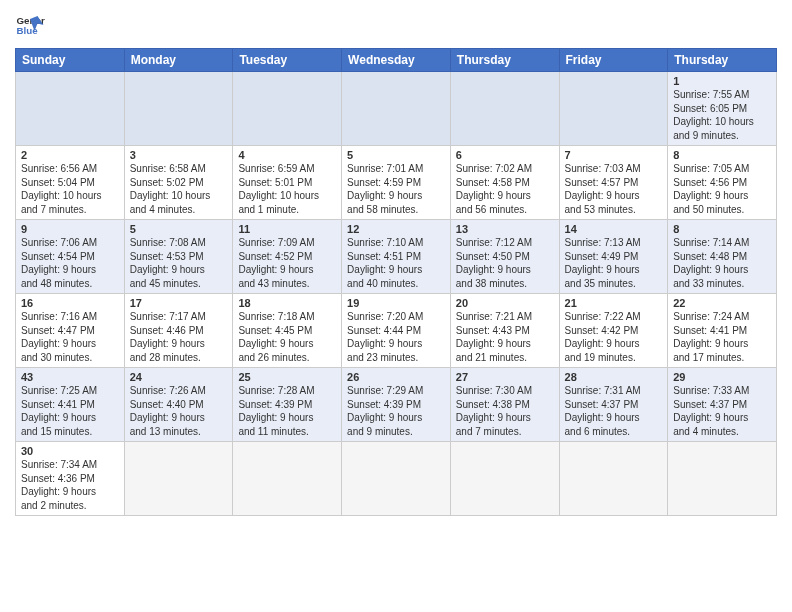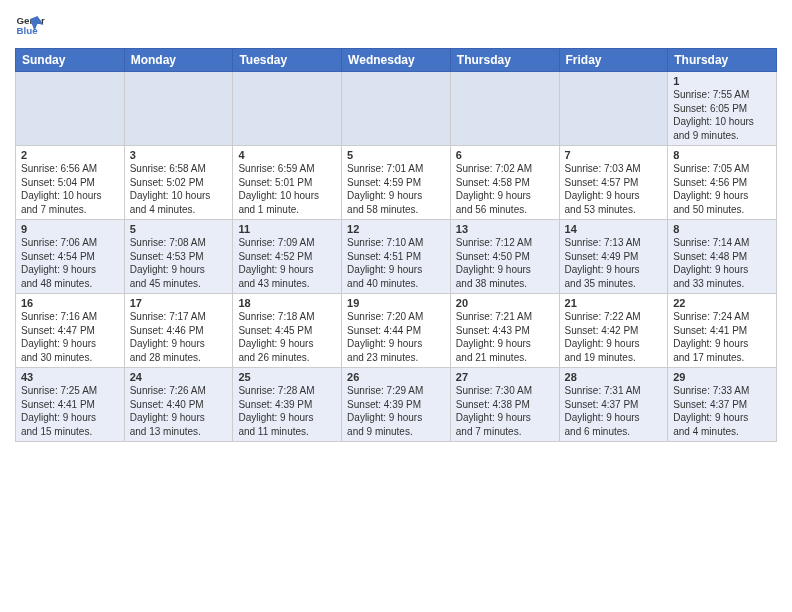--- a/index.html
+++ b/index.html
@@ -249,15 +249,27 @@
           </td>
           <td>
             <span class="day-number">28</span>
             <div class="day-info">Sunrise: 7:31 AM<br>Sunset: 4:37 PM<br>Daylight: 9 hours<br>and 6 minutes.</div>
           </td>
           <td>
             <span class="day-number">29</span>
             <div class="day-info">Sunrise: 7:33 AM<br>Sunset: 4:37 PM<br>Daylight: 9 hours<br>and 4 minutes.</div>
           </td>
         </tr>
+        <tr class="last-row-tr">
+          <td class="last-row">
+            <span class="day-number">30</span>
+            <div class="day-info">Sunrise: 7:34 AM<br>Sunset: 4:36 PM<br>Daylight: 9 hours<br>and 2 minutes.</div>
+          </td>
+          <td class="last-row empty"></td>
+          <td class="last-row empty"></td>
+          <td class="last-row empty"></td>
+          <td class="last-row empty"></td>
+          <td class="last-row empty"></td>
+          <td class="last-row empty"></td>
+        </tr>
       </tbody>
   </table>
 </div>
 
 </body></html>

